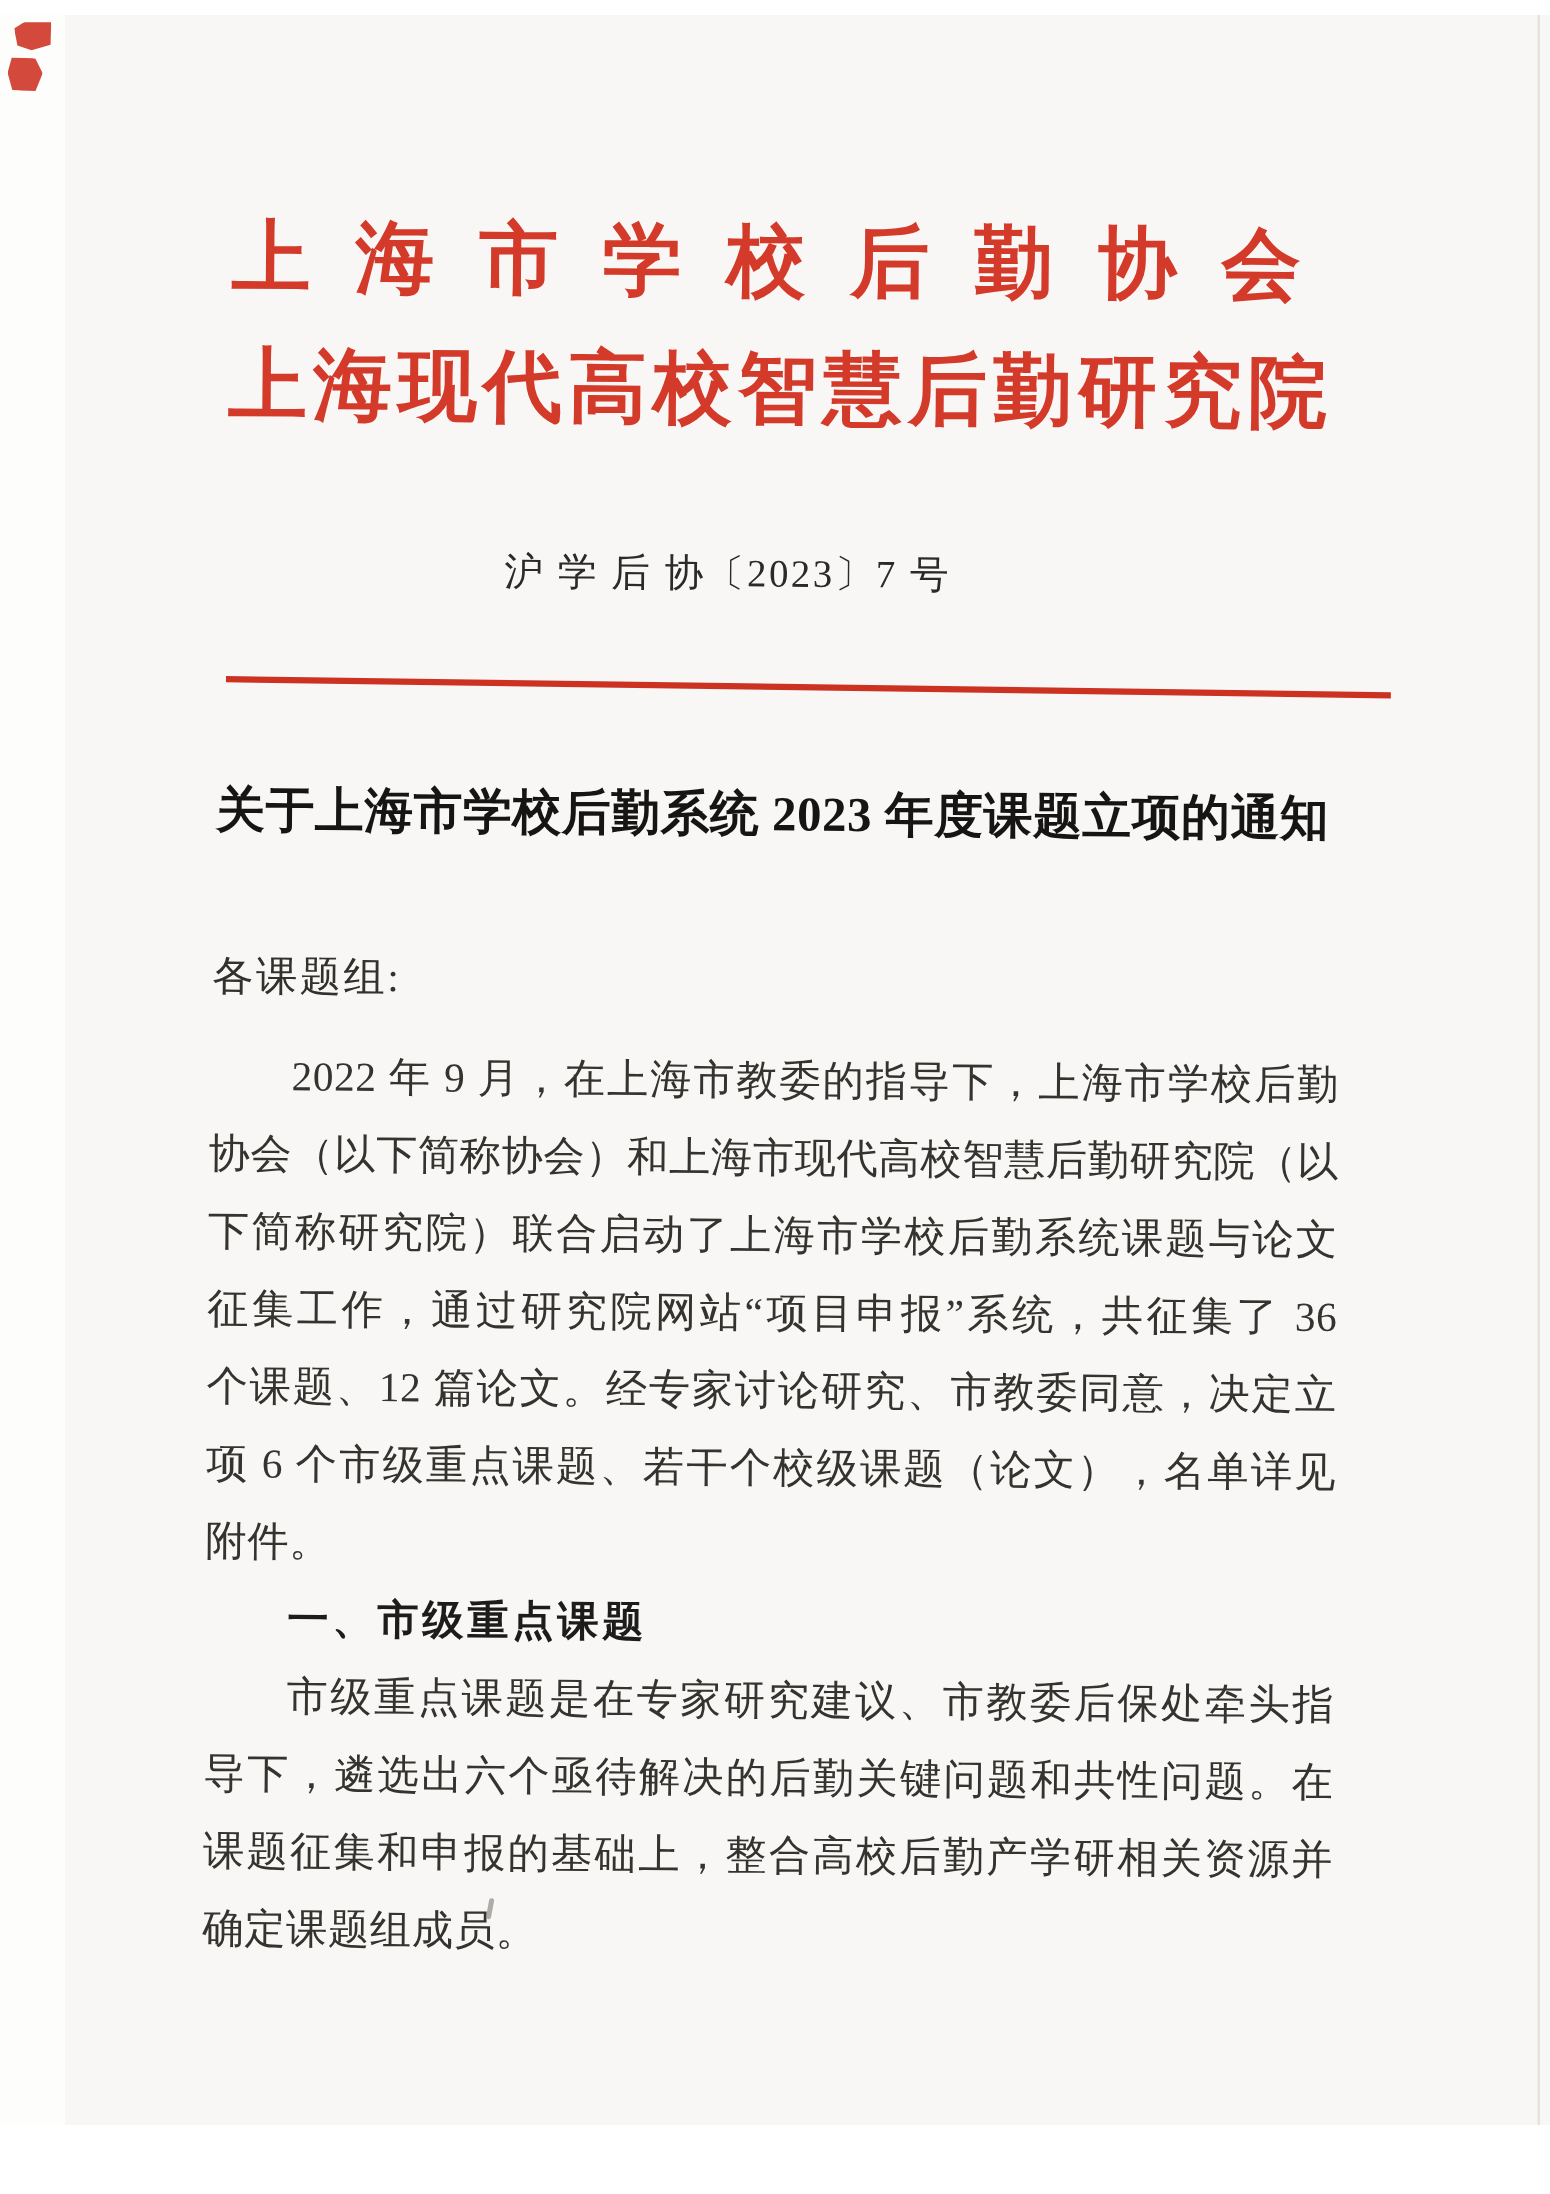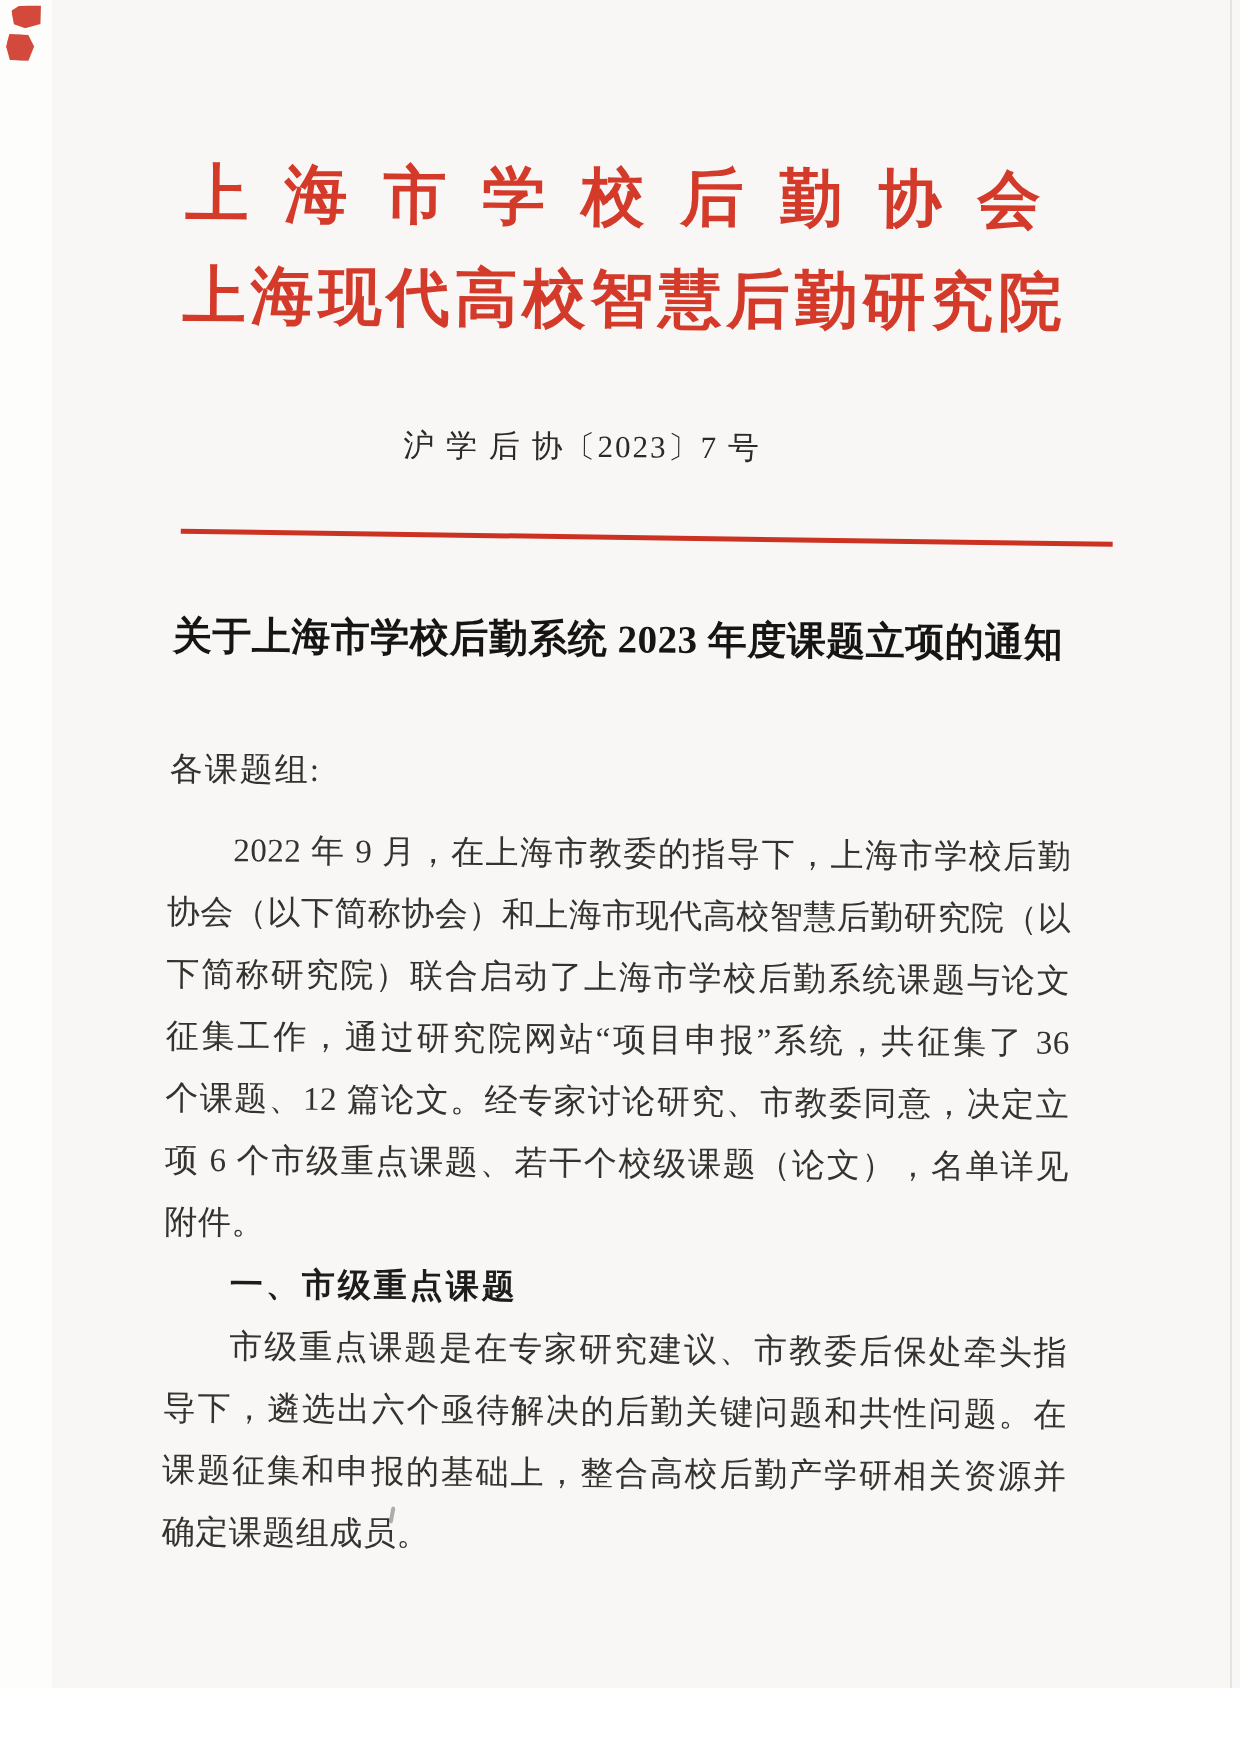--- a/index.html
+++ b/index.html
@@ -6,20 +6,21 @@
   body{
     width:1240px;height:1755px;
     background:#ffffff;
     font-family:"Liberation Serif","DejaVu Serif",serif;
     overflow:hidden;
   }
   .sheet{
     position:relative;width:1240px;height:1688px;
     background:#f8f7f5;
     overflow:hidden;
+    margin-top:12px;
   }
   
   .edge-left{
     position:absolute;left:0;top:0;width:52px;height:1755px;
     background:#fdfdfc;
   }
   
   .edge-right{
     position:absolute;left:1230px;top:0;width:2px;height:1755px;
     background:#e4e3e0;

